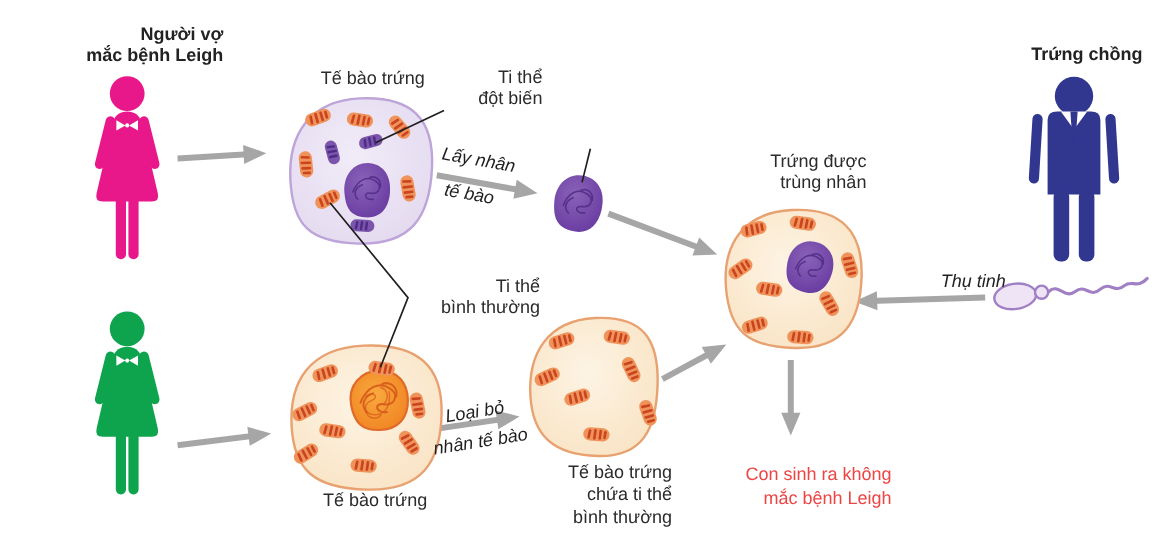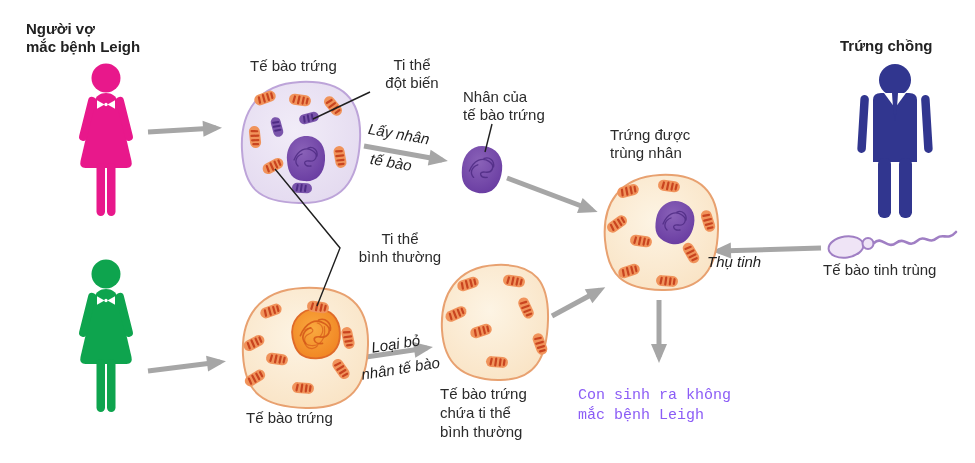--- a/index.html
+++ b/index.html
@@ -3,30 +3,30 @@
 <meta charset="utf-8">
 <style>
   html,body{margin:0;padding:0;background:#fff;}
   .stage{
     position:relative;width:975px;height:463px;background:#ffffff;overflow:hidden;
     font-family:"Liberation Sans","DejaVu Sans",sans-serif;
   }
   .stage svg{position:absolute;left:0;top:0;}
   .lbl{
     position:absolute;white-space:pre-line;color:#2b2b2b;
-    font-size:15px;line-height:18px;text-align:left;
+    font-size:15px;line-height:18px;text-align:right;
   }
   .bold{font-weight:700;color:#222;}
-  .left{text-align:center;}
+  .left{text-align:right;}
   .proc{
     position:absolute;white-space:pre;color:#1f1f1f;
     font-style:italic;font-size:15px;line-height:17px;
     transform-origin:left top;
   }
-  .muted{color:#8b5cf6;font-family:Liberation Mono, monospace;}
+  .muted{color:#ef4444;}
 </style>
 </head>
 <body>
 
 <div class="stage">
 
 <svg width="975" height="463" viewBox="0 0 975 463">
   <defs>
     <marker id="ah" orient="auto" markerUnits="userSpaceOnUse" markerWidth="22" markerHeight="20" refX="14" refY="9">
       <path d="M1,1 L20,9 L1,17 Z" fill="#a6a6a6"></path>
@@ -191,34 +191,31 @@
 </svg>
 
 <div class="lbl bold" style="left:26px;top:20px;width:160px;">Người vợ
 mắc bệnh Leigh</div>
 
 <div class="lbl" style="left:250px;top:57px;width:104px;">Tế bào trứng</div>
 
 <div class="lbl left" style="left:372px;top:56px;width:80px;">Ti thể
 đột biến</div>
 
-<div class="lbl" style="left:463px;top:88px;width:102px;">Nhân của
-tế bào trứng</div>
 
 <div class="proc" style="left:370px;top:120px;transform:rotate(10deg);">Lấy nhân</div>
 <div class="proc" style="left:372px;top:150px;transform:rotate(10deg);">tế bào</div>
 
 <div class="lbl" style="left:610px;top:126px;width:112px;">Trứng được
 trùng nhân</div>
 
 <div class="lbl bold" style="left:840px;top:37px;width:112px;">Trứng chồng</div>
 
-<div class="proc" style="left:707px;top:226px;margin-top:27px;">Thụ tinh</div>
-
-<div class="lbl" style="left:823px;top:261px;width:150px;">Tế bào tinh trùng</div>
+<div class="proc" style="left:784px;top:226px;">Thụ tinh</div>
+
 
 <div class="lbl left" style="left:350px;top:230px;width:100px;">Ti thể
 bình thường</div>
 
 
 <div class="lbl" style="left:246px;top:409px;width:110px;">Tế bào trứng</div>
 
 <div class="proc" style="left:370px;top:339px;transform:rotate(-9deg);">Loại bỏ</div>
 <div class="proc" style="left:360px;top:366px;transform:rotate(-9deg);">nhân tế bào</div>
 

